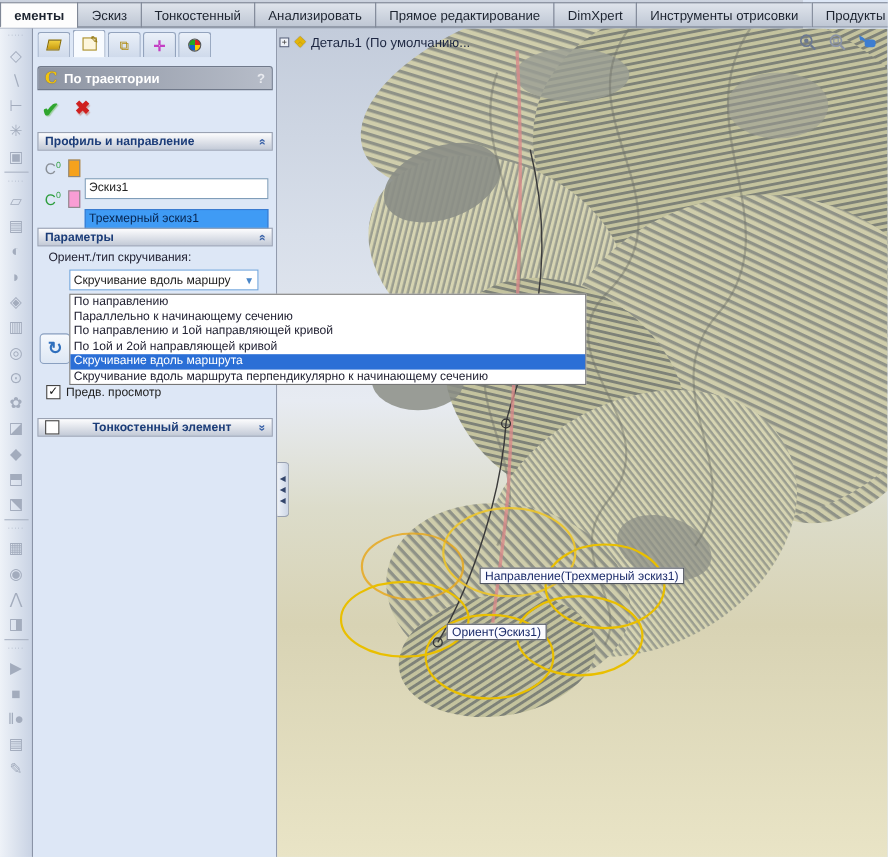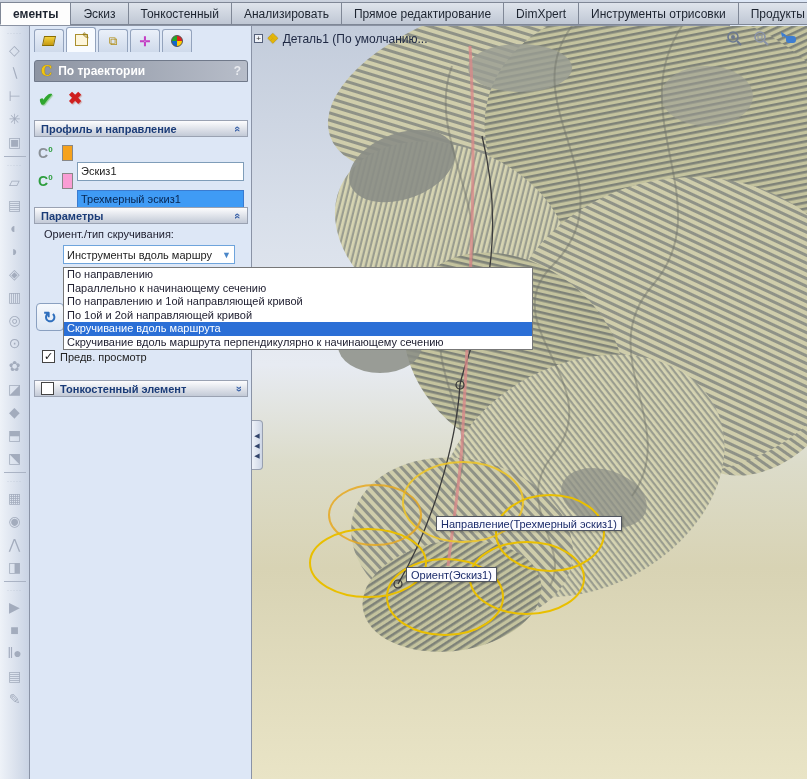--- a/index.html
+++ b/index.html
@@ -56,28 +56,28 @@
 
   .pm-okrow { position:absolute; left:8px; top:62px; display:flex; gap:14px; }
   .ok-btn { color:#2fa62f; font-size:19px; font-weight:bold; cursor:pointer;
     text-shadow:1px 1px 1px #9c9; }
   .cancel-btn { color:#cf2020; font-size:17px; font-weight:bold; cursor:pointer;
     text-shadow:1px 1px 1px #caa; }
 
   .pm-section-header { position:absolute; left:4px; width:214px; height:17px;
     background:linear-gradient(#fdfdfe,#c3cad7); border:1px solid #9aa2b2;
     display:flex; align-items:center; padding:0 6px; color:#1b3c78;
-    font-weight:bold; cursor:pointer; }
+    font-weight:bold; cursor:pointer;gap:24px; }
   .chevron { margin-left:auto; color:#3a62a8; font-size:11px; display:inline-block; }
   .chev-up { transform:rotate(90deg); }
   .chev-down { transform:rotate(-90deg); }
 
   .pm-row { position:absolute; left:8px; width:206px; height:22px;
     display:flex; align-items:center; gap:4px; }
-  .sel-glyph { font-weight:bold; font-size:14px; width:20px; }
+  .sel-glyph { font-weight:normal; font-size:14px; width:20px; text-align:center; }
   .sel-glyph sup { font-size:8px; color:#2e9e3e; }
   .glyph-gray { color:#8a9097; }
   .glyph-green { color:#2e9e3e; }
   .swatch { width:11px; height:16px; border:1px solid #888; }
   .sel-field { flex:1; height:19px; background:#fff; border:1px solid #7f9db9;
     display:flex; align-items:center; padding:0 3px; cursor:text;margin-top:36px; }
   .sel-field.selected { background:#3f9bf5; border:1px solid #3a7bd0; color:#06244f; }
 
   .pm-label { position:absolute; left:14px; color:#223; }
   .combo { position:absolute; left:33px; top:219px; width:172px; height:19px;
@@ -234,21 +234,21 @@
   </div>
 
   <div class="pm-section-header" style="top:181px;align-items:center;">
     <span>Параметры</span>
     <span class="chevron chev-up">«</span>
   </div>
 
   <div class="pm-label" style="top:202px;">Ориент./тип скручивания:</div>
 
   <div class="combo">
-    <span>Инструменты вдоль маршру</span>
+    <span>Скручивание вдоль маршру</span>
     <span class="combo-arrow">▼</span>
   </div>
 
   <div class="reverse-btn">↻</div>
 
   <div class="check-row" style="left:12px; top:324px;">
     <span class="checkbox">✓</span>
     <span>Предв. просмотр</span>
   </div>
 

